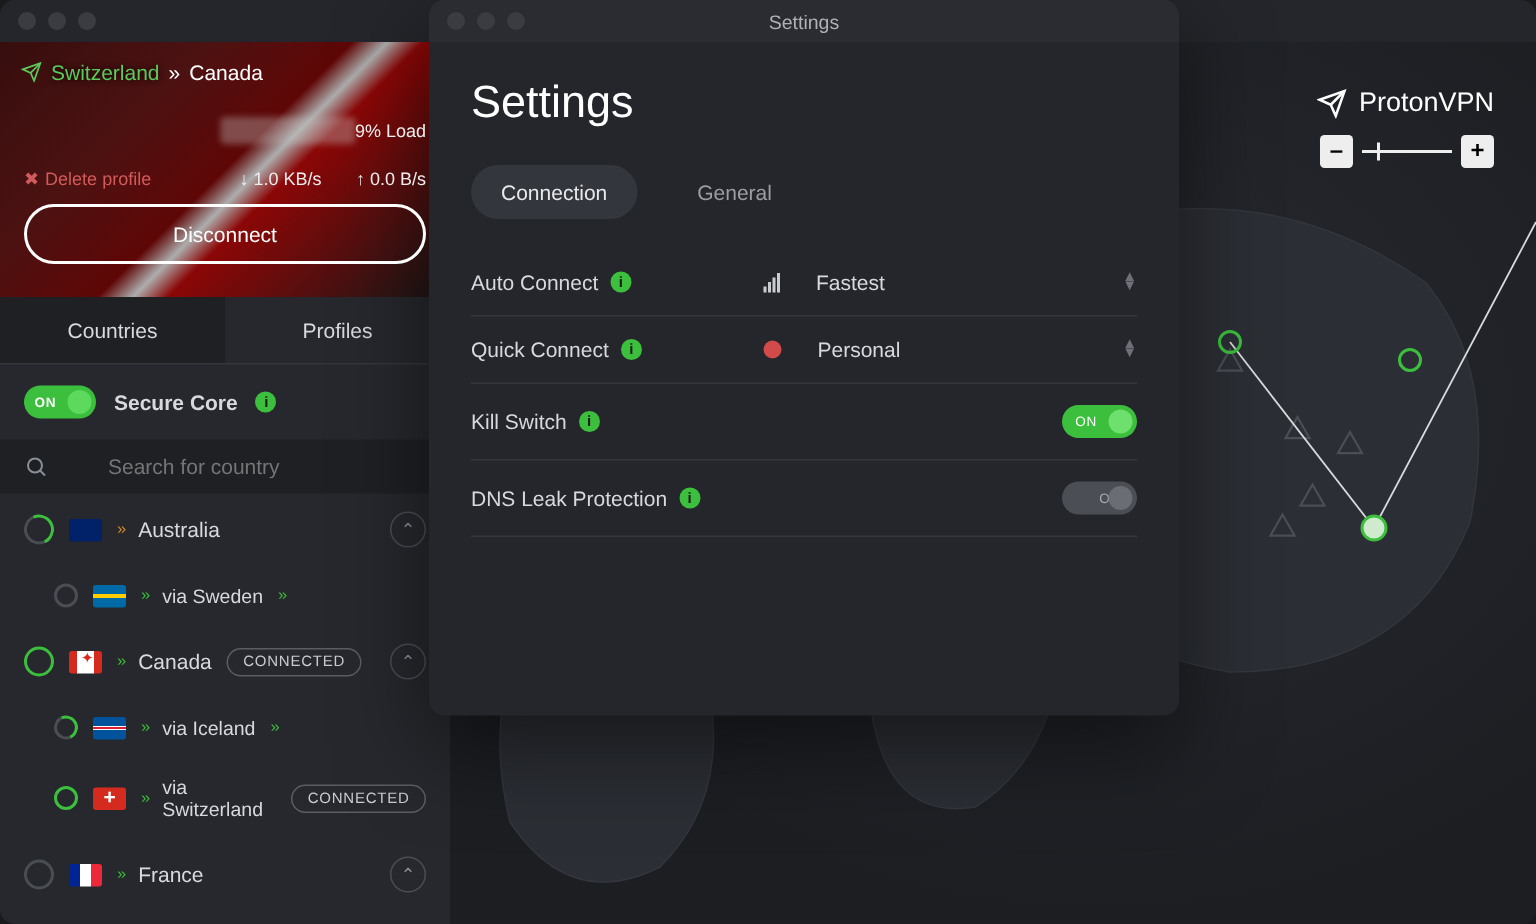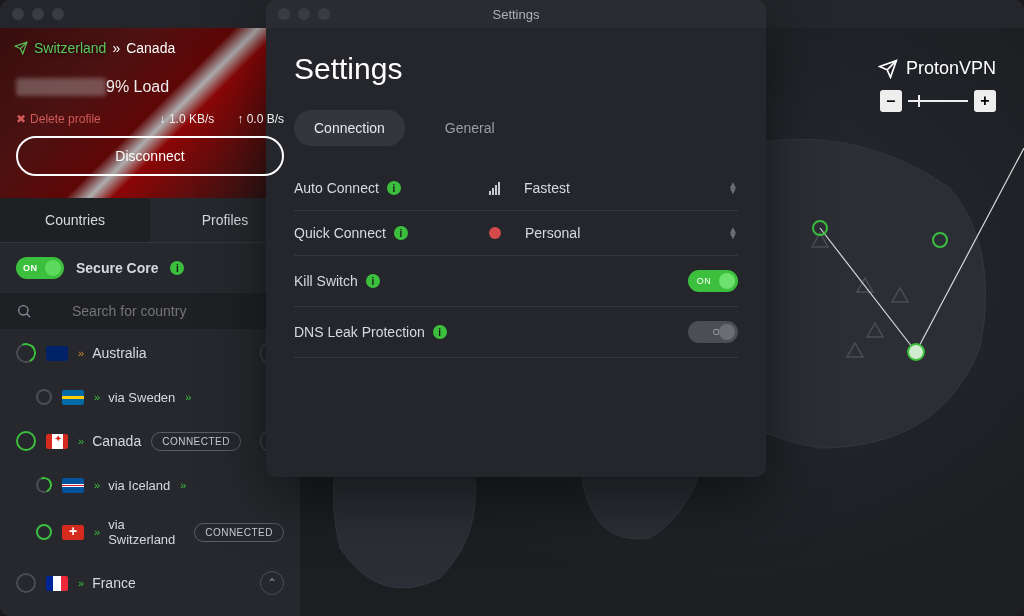--- a/index.html
+++ b/index.html
@@ -17,21 +17,21 @@
   .sidebar { width: 300px; flex: none; background: #26282d; display: flex; flex-direction: column; color: #c8cbd1; }
 
   .hero { position: relative; height: 170px; background: linear-gradient(135deg, #4a0b0b 0%, #6b1111 30%, #800 50%, #fff 55%, #c00 60%, #1b1b1b 100%); overflow: hidden; }
   .hero::after { content:""; position:absolute; inset:0; background: rgba(20,20,20,0.35); }
   .route { position: relative; z-index: 2; display: flex; align-items: center; gap: 6px; padding: 12px 14px 0; font-size: 14px; color: #fff; }
   .route .origin { color: #5cc95c; text-shadow: 0 0 4px #000; }
   .route .arrow { color: #fff; }
   .route .dest { color: #fff; font-weight: 500; }
   .route svg { width: 14px; height: 14px; }
 
-  .stats-row { position: relative; z-index: 2; display: flex; justify-content: flex-start; align-items: center; padding: 22px 16px 0; font-size: 16px; color: #eee; }
+  .stats-row { position: relative; z-index: 2; display: flex; justify-content: flex-end; align-items: center; padding: 22px 16px 0; font-size: 12px; color: #eee; }
   .blur-chip { width: 90px; height: 18px; border-radius: 3px; background: rgba(200,200,200,0.35); filter: blur(2px); }
   .delrow { position: relative; z-index: 2; display: flex; justify-content: space-between; align-items: center; padding: 16px 16px 0; font-size: 12px; }
   .delete-profile { color: #d15a5a; display: flex; align-items: center; gap: 4px; }
   .speeds { color: #eee; display: flex; gap: 23px; }
 
   .disconnect-btn { position: relative; z-index: 2; margin: 10px 16px 0; height: 40px; border: 2px solid #fff; border-radius: 20px; background: transparent; color: #fff; font-size: 14px; display: flex; align-items: center; justify-content: center; cursor: pointer; }
 
   .section-tabs { display: flex; border-bottom: 1px solid #33363c; }
   .section-tab { flex: 1; text-align: center; padding: 14px 0; font-size: 14px; color: #d7d9de; cursor: pointer; }
   .section-tab.active { background: #1e2024; }
@@ -65,21 +65,21 @@
   .map-area { flex: 1; position: relative; background: radial-gradient(ellipse at 60% 40%, #272a30 0%, #1c1e22 70%); overflow: hidden; }
   .map-svg { position: absolute; inset: 0; width: 100%; height: 100%; }
 
   .brand { position: absolute; top: 30px; right: 28px; display: flex; align-items: center; gap: 8px; color: #fff; font-size: 18px; font-weight: 500; }
   .zoom { position: absolute; top: 62px; right: 28px; display: flex; align-items: center; gap: 6px; }
   .zoom-btn { width: 22px; height: 22px; background: #eee; color: #000; border-radius: 3px; display: flex; align-items: center; justify-content: center; font-size: 16px; font-weight: bold; cursor: pointer; }
   .zoom-track { width: 60px; height: 2px; background: #eee; position: relative; }
   .zoom-track::after { content:""; position:absolute; left: 10px; top: -5px; width: 2px; height: 12px; background: #eee; }
 
   
-  .settings-window { position: absolute; left: 266px; top: 0; width: 500px; height: 477px; background: #24262b; border-radius: 10px; box-shadow: 0 20px 60px rgba(0,0,0,0.5); overflow: hidden; }
+  .settings-window { position: absolute; left: 286px; top: 0; width: 500px; height: 477px; background: #24262b; border-radius: 10px; box-shadow: 0 20px 60px rgba(0,0,0,0.5); overflow: hidden; }
   .settings-titlebar { height: 28px; display: flex; align-items: center; padding: 0 12px; position: relative; background: #2a2c31; }
   .settings-title { position: absolute; left:0; right:0; text-align:center; font-size: 13px; color: #aeb1b8; pointer-events: none; }
   .settings-body { padding: 24px 28px; color: #d7d9de; }
   .settings-h1 { font-size: 30px; font-weight: 500; color: #fff; margin-bottom: 24px; }
   .settings-tabs { display: flex; gap: 20px; margin-bottom: 20px; }
   .settings-tab { padding: 10px 20px; border-radius: 18px; font-size: 14px; color: #9a9da4; cursor: pointer; }
   .settings-tab.active { background: #33363c; color: #e8e9ec; }
   .set-row { display: flex; align-items: center; border-bottom: 1px solid #34373d; padding: 14px 0; font-size: 14px; }
   .set-row .label { display: flex; align-items: center; gap: 8px; width: 195px; }
   .info-i { width: 14px; height: 14px; border-radius: 50%; background: #3cbf3c; color: #1a1a1a; font-size: 10px; display: flex; align-items: center; justify-content: center; font-weight: bold; }

